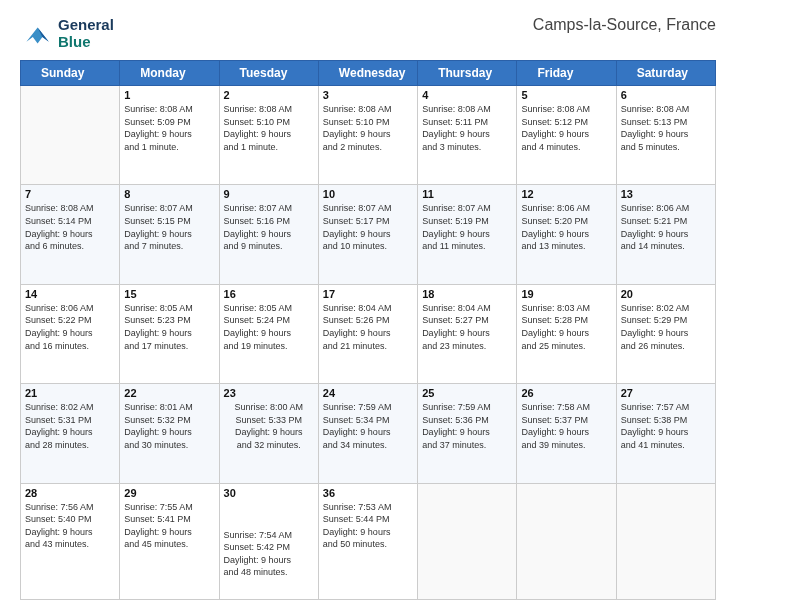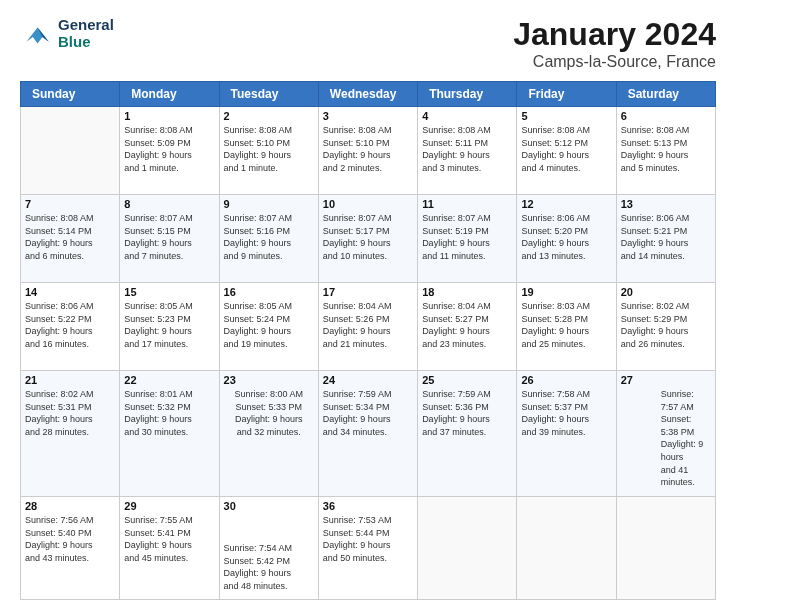--- a/index.html
+++ b/index.html
@@ -49,21 +49,21 @@
       border: 1px solid #ccc;
       border-collapse: collapse;
       width: 100%;
       table-layout: fixed;
     }
     .calendar th {
       background: #3575c2;
       color: #fff;
       font-size: 12px;
       font-weight: bold;
-      padding: 5px 11px;
+      padding: 5px 20px;
       text-align: left;
       border: 1px solid #2a60a8;
     }
     .calendar td {
       border: 1px solid #ccc;
       vertical-align: top;
       padding: 3px 4px;
       font-size: 9.5px;
       color: #222;
       height: 85px;
@@ -95,21 +95,20 @@
       <svg class="logo-bird" viewBox="0 0 40 34" xmlns="http://www.w3.org/2000/svg">
         <polygon points="8,28 22,10 36,28 28,22 22,30 16,22" fill="#3a8fc7"></polygon>
         <polygon points="22,10 36,28 28,22" fill="#1a5a9a"></polygon>
       </svg>
       <div>
         <div style="font-size:15px;font-weight:bold;color:#1a3a5c;">General</div>
         <div style="font-size:15px;font-weight:bold;color:#0f766e;">Blue</div>
       </div>
     </div>
     <div class="title-block">
-      <div class="main-title">January 2024</div>
       <div class="subtitle">Camps-la-Source, France</div>
     </div>
   </div>
 
   <table class="calendar">
     <thead>
       <tr>
       <th>Sunday</th>
           <th>Monday</th>
           <th>Tuesday</th>
@@ -305,21 +304,21 @@
           </td>
           <td>
             <span class="day-num">26</span>
             <div class="day-info" style="white-space: pre-line;">Sunrise: 7:58 AM
 Sunset: 5:37 PM
 Daylight: 9 hours
 and 39 minutes.</div>
           </td>
           <td>
             <span class="day-num">27</span>
-            <div class="day-info" style="white-space: pre-line; margin-left: 40px;">Sunrise: 7:57 AM
+            <div class="day-info" style="white-space: pre-line;">Sunrise: 7:57 AM
 Sunset: 5:38 PM
 Daylight: 9 hours
 and 41 minutes.</div>
           </td>
         </tr>
         <tr class="row-odd">
           <td>
             <span class="day-num">28</span>
             <div class="day-info" style="white-space: pre-line;">Sunrise: 7:56 AM
 Sunset: 5:40 PM

